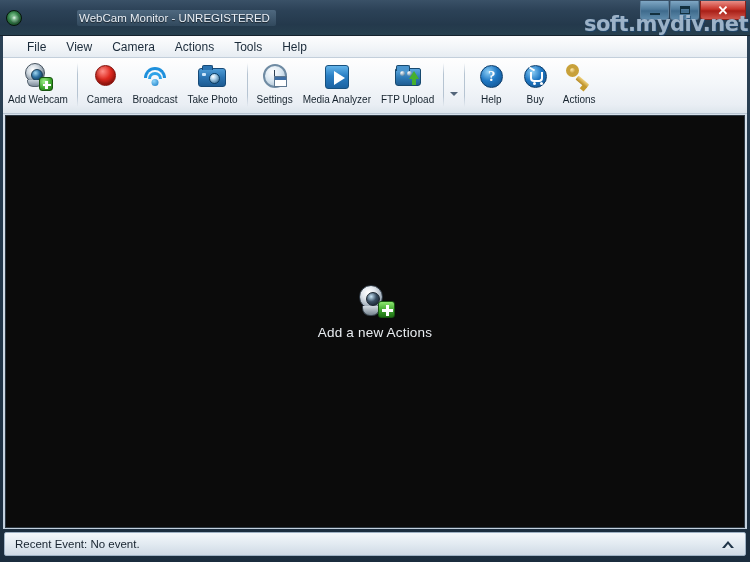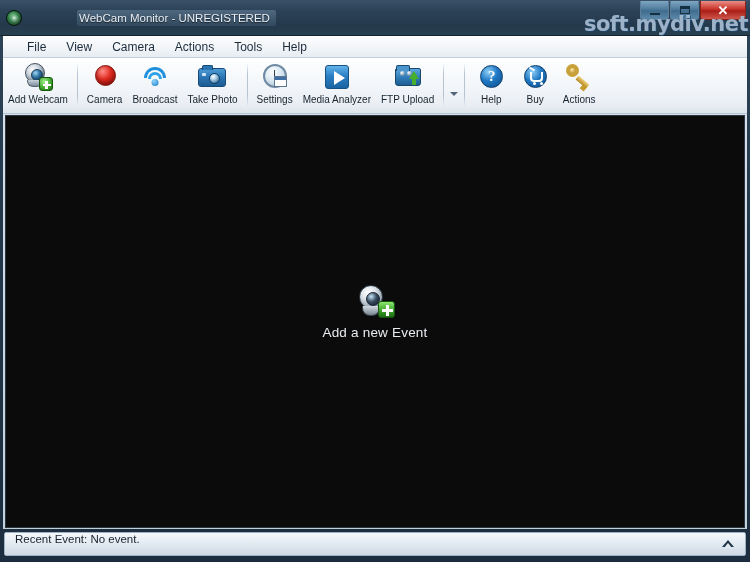--- a/index.html
+++ b/index.html
@@ -432,20 +432,21 @@
   }
 
   
   .statusbar {
     margin: 3px 4px 0 4px;
     height: 24px;
     background: linear-gradient(180deg,#f4f8fb 0%,#e2eaf1 50%,#cfdae5 100%);
     border: 1px solid #9fb2c4;
     border-radius: 2px;
     display: flex;
+    align-items: center;
     padding: 0 4px 0 10px;
     position: relative;
     gap: 33px;
   }
   .status-text {
     font-size: 11.5px;
     color: #17232f;
     white-space: nowrap;
     flex: 1 1 auto;
   }
@@ -606,21 +607,21 @@
   </div>
 
   <div class="content-wrap">
     <div class="video-area">
       <div class="add-webcam-cta">
         <div class="cta-icon">
           <div class="cta-cam"></div>
           <div class="cta-stand"></div>
           <div class="cta-plus"></div>
         </div>
-        <div class="cta-label">Add a new Event</div>
+        <div class="cta-label">Add a new Actions</div>
       </div>
     </div>
   </div>
 
   <div class="statusbar">
     <div class="status-text">Recent Event: No event.</div>
     <div class="status-expand">
       <div class="chev-up"></div>
     </div>
   </div>

